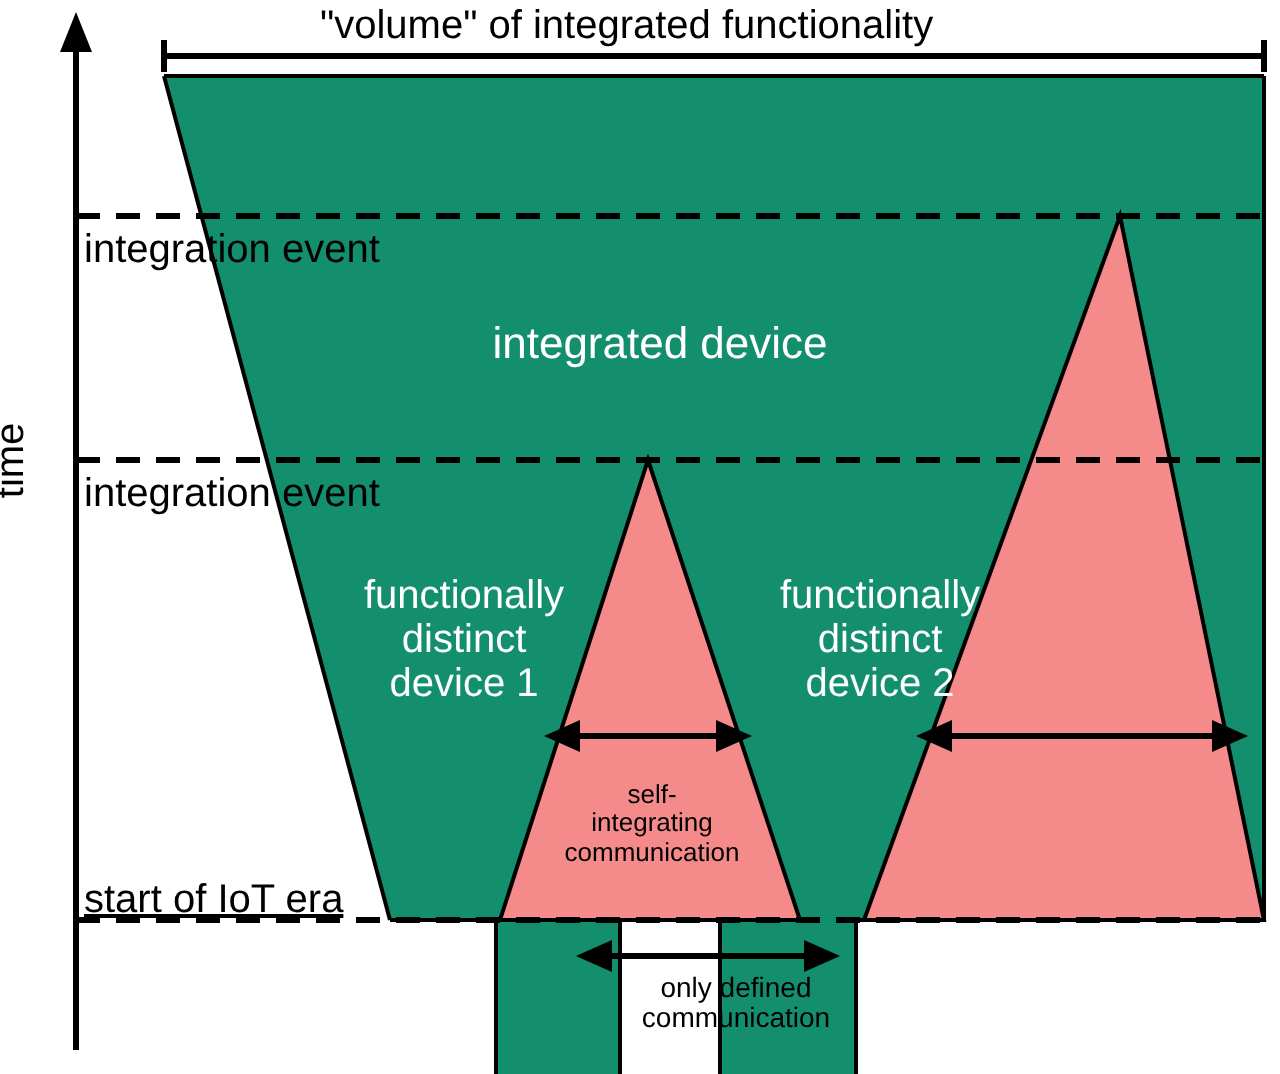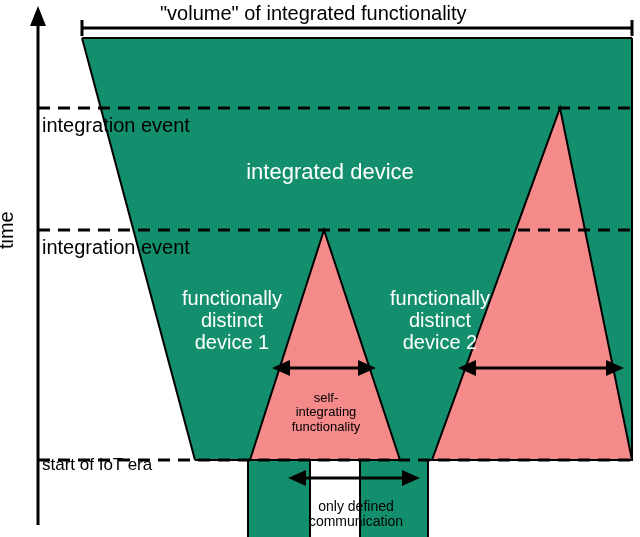--- a/index.html
+++ b/index.html
@@ -113,21 +113,21 @@
 distinct
 device 1</div>
 
 <div class="lbl white center" style="left:440px; top:320px; font-size:20px;">functionally
 distinct
 device 2</div>
 
 
 <div class="lbl center" style="left:326px; top:412px; font-size:13px; color:#000;">self-
 integrating
-functionality</div>
+communication</div>
 
 
-<div class="lbl" style="left:42px; top:456px; font-size:17px;">start of IoT era</div>
+<div class="lbl" style="left:42px; top:439px; font-size:20px;text-decoration:underline;">start of IoT era</div>
 
-<div class="lbl center" style="left:356px; top:502px; font-size:14px;margin-top:12px;">only defined
+<div class="lbl center" style="left:368px; top:502px; font-size:14px;">only defined
 communication</div>
 
 </div>
 
 </body></html>

